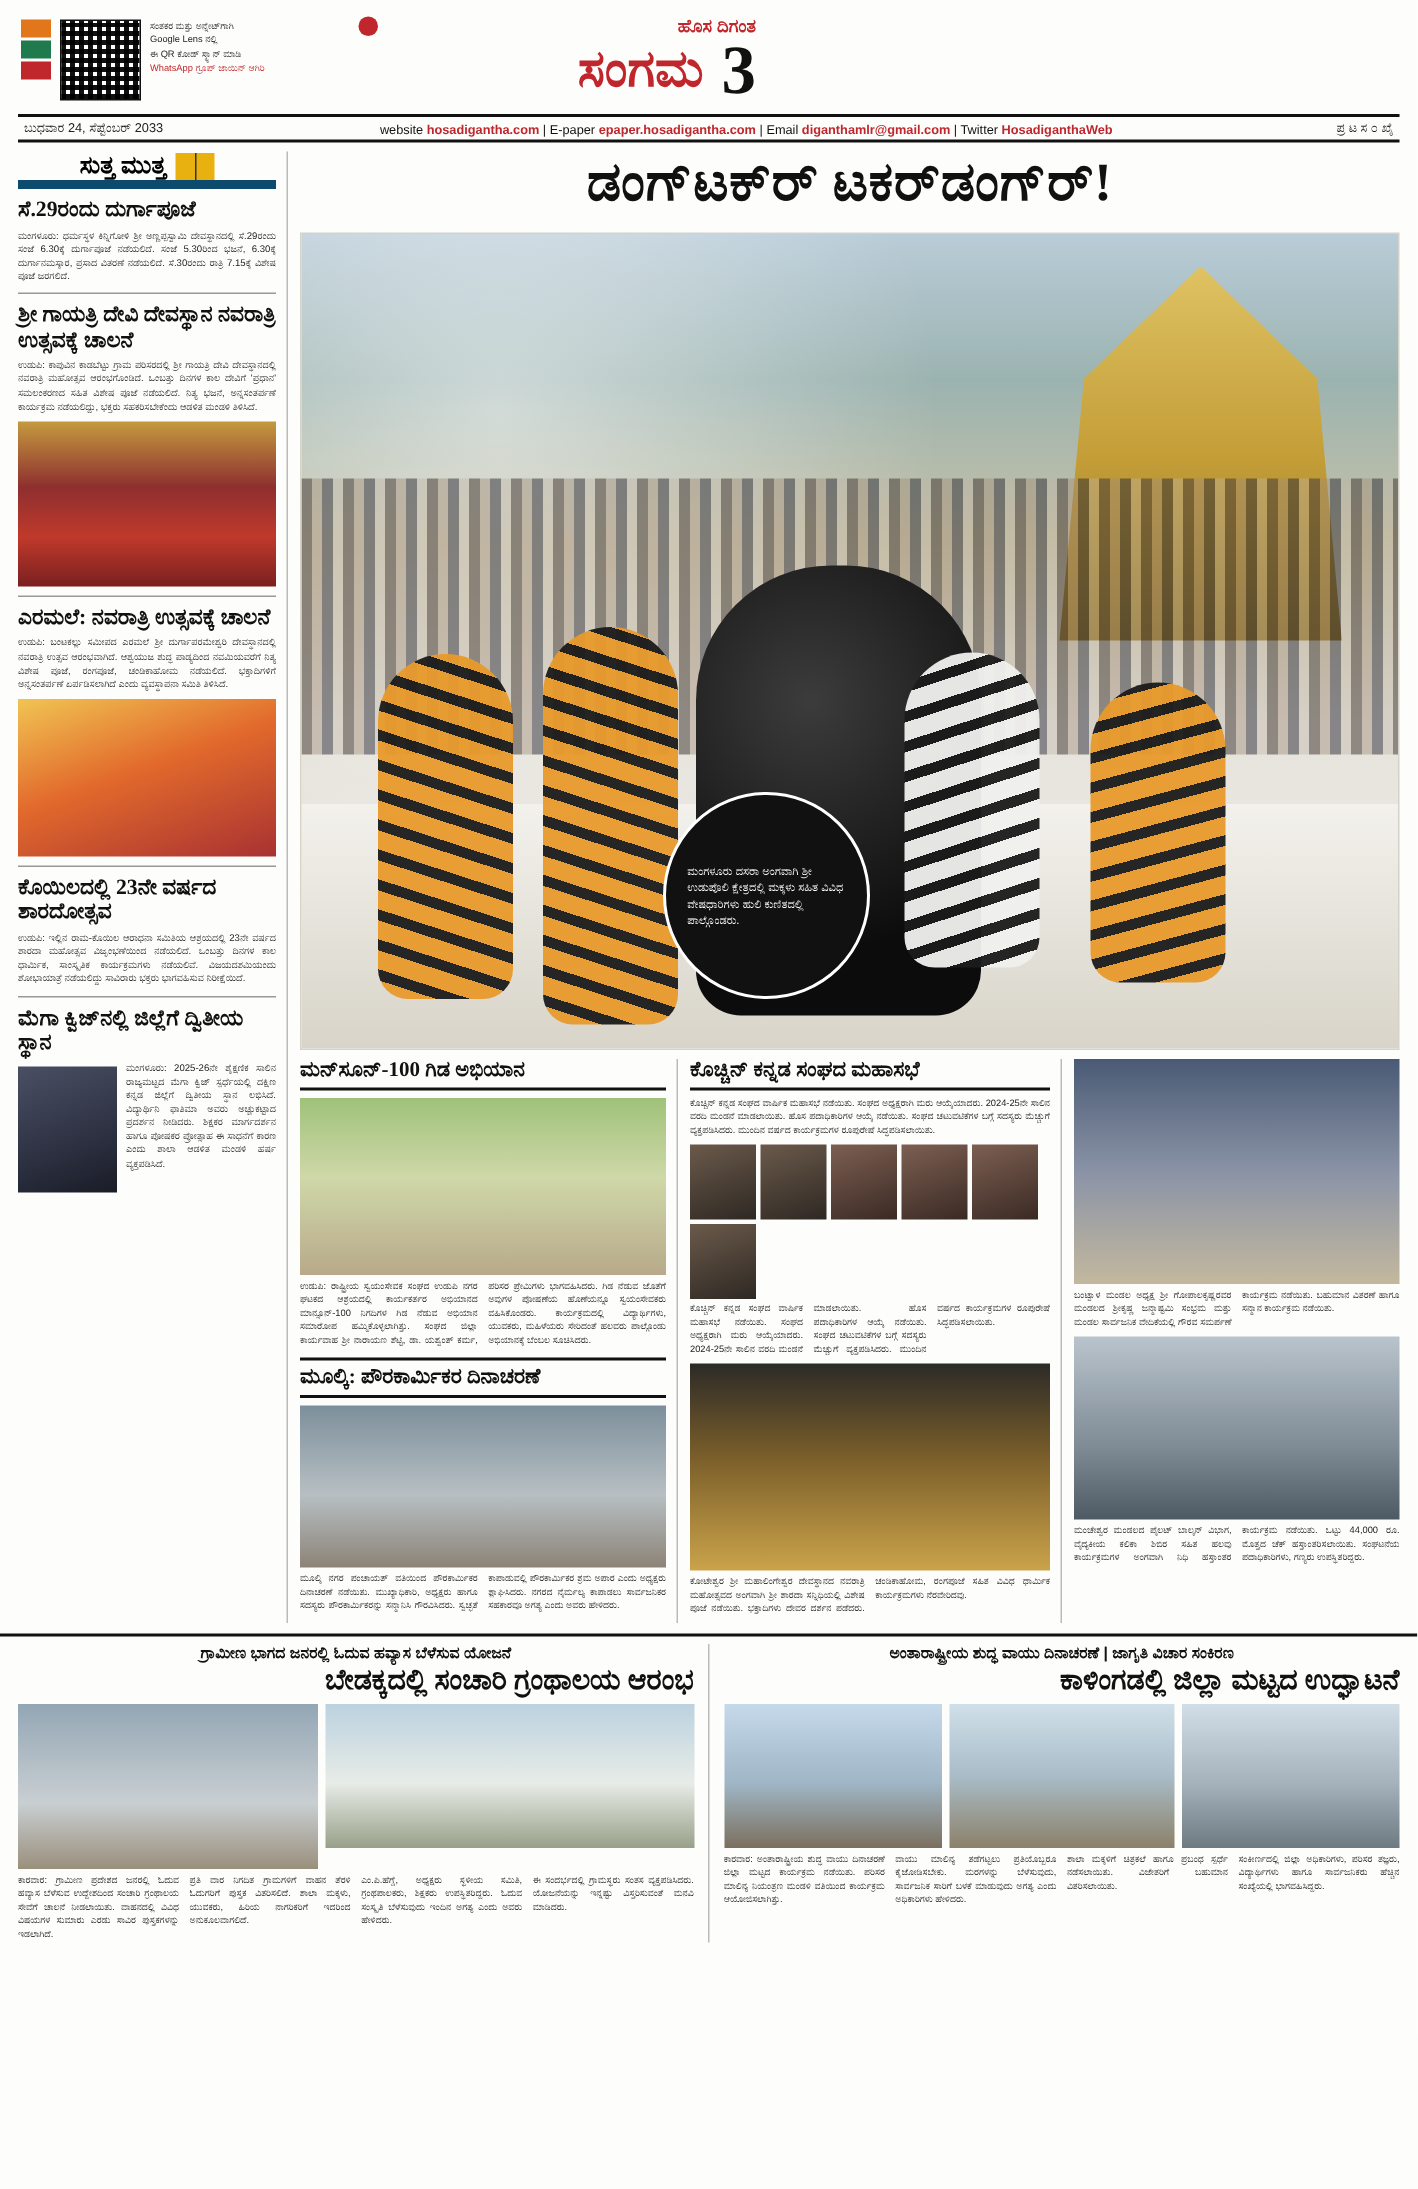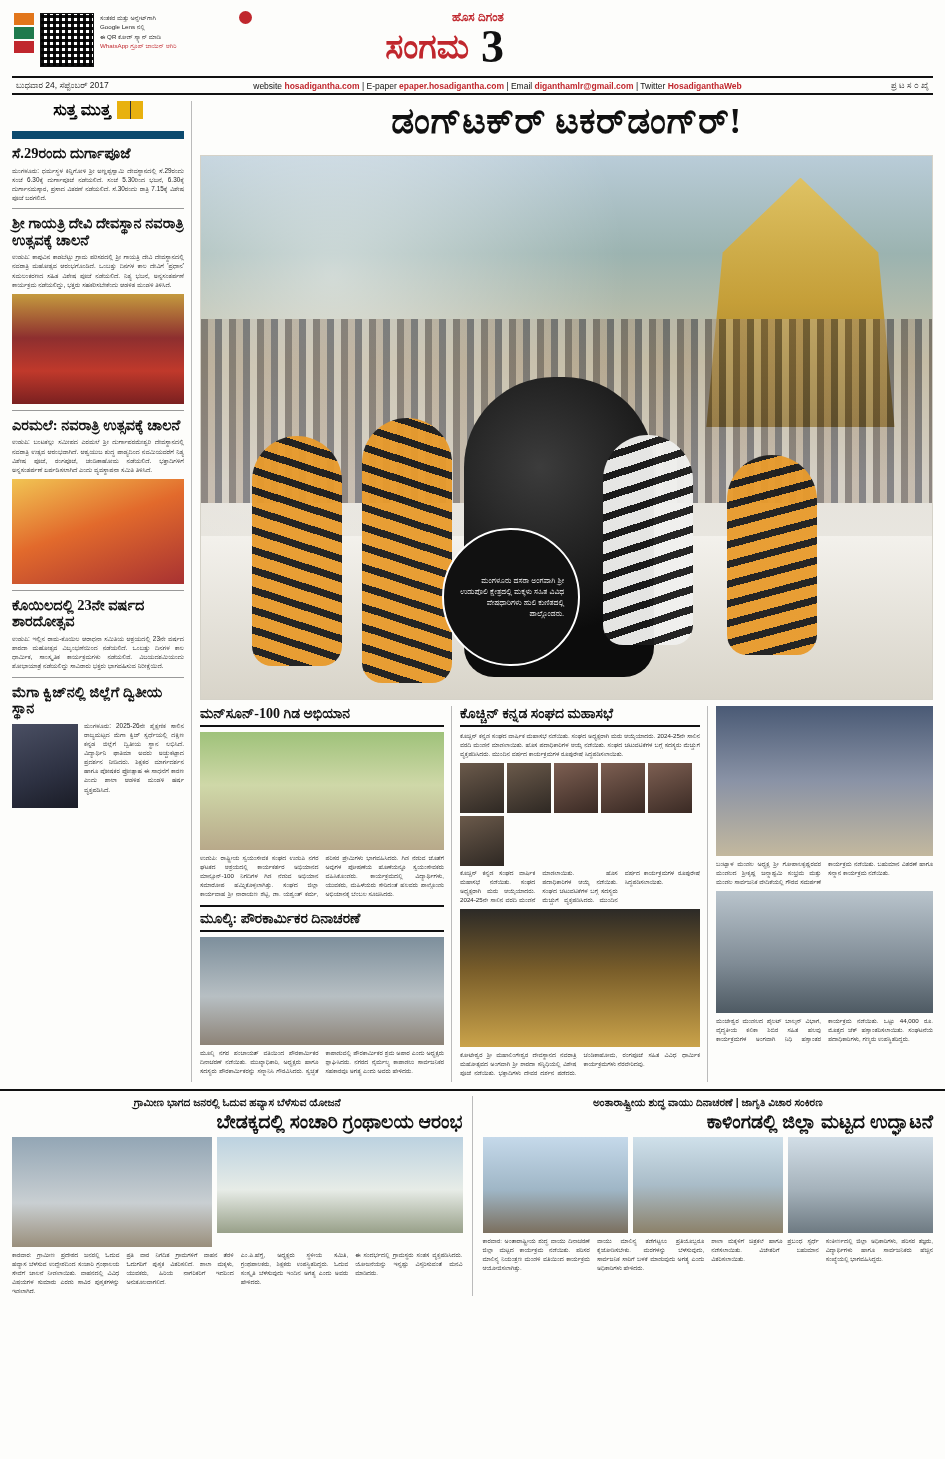--- a/index.html
+++ b/index.html
@@ -80,21 +80,21 @@
 
   
   .body-wrap { display: flex; padding: 6px 12px 0 12px; gap: 8px; }
   .col-left { width: 180px; border-right: 1px solid #bbb; padding-right: 7px; }
   .col-main { flex: 1; }
 
   
   .sutamutra {
     display:flex; align-items:center; gap:6px; justify-content:center;
     font-family:"Liberation Serif", serif; font-weight:bold; font-size:16px;
-    border-bottom: 8px solid #0c4a6e; padding-bottom: 12px; margin-bottom:5px;
+    border-bottom: 6px solid #0c4a6e; padding-bottom: 0; margin-bottom:5px;
   }
   .book-ico { width:26px;height:18px;background:#e8b10f; position:relative;}
   .book-ico::after{content:"";position:absolute;left:50%;top:0;width:1.5px;height:100%;background:#333;}
 
   .lead-head {
     font-family:"Liberation Serif", serif; font-weight:bold;
     font-size: 14.5px; line-height:1.15; color:#111; margin: 6px 0 4px;
   }
   .ltext { font-size:6.4px; line-height:1.42; text-align:justify; color:#222; }
   .pic-ph { width:100%; background:#d9d3c7; margin:5px 0; position:relative; overflow:hidden;}
@@ -152,21 +152,21 @@
   .hero .tiger.t4 { left:72%; bottom:8%; height:200px; background: repeating-linear-gradient(-15deg,#e89a2b 0 12px,#1b1b1b 12px 19px);}
   .hero .bear {
     position:absolute; left:36%; bottom:4%; width:190px; height:300px;
     background: radial-gradient(circle at 40% 30%, #3c3c3c, #0c0c0c 70%);
     border-radius: 90px 90px 30px 30px;
   }
   .hero .caption-bubble {
     position:absolute; left:33%; bottom:6%;
     width:138px; height:138px; border-radius:50%;
     background:#111; color:#fff; display:flex; align-items:center; justify-content:center;
-    text-align:right; font-size:7.6px; line-height:1.45; padding:14px;
+    text-align:left; font-size:7.6px; line-height:1.45; padding:14px;
     border:2px solid #fff;
   }
 
   
   .sub-grid { display:flex; gap:8px; margin-top:6px; }
   .sg-col { border-right:1px solid #bbb; padding-right:7px; }
   .sg-col:last-child { border-right:none; padding-right:0; }
   .sg-a { width: 252px; }
   .sg-b { width: 248px; }
   .sg-c { flex:1; }
@@ -252,21 +252,21 @@
         <span>ಹೊಸ ದಿಗಂತ</span>
       </div>
       <div class="sangama-row">
         <span class="sangama">ಸಂಗಮ</span>
         <span class="bignum">3</span>
       </div>
     </div>
   </div>
 
   <div class="infobar">
-    <div class="date">ಬುಧವಾರ 24, ಸೆಪ್ಟೆಂಬರ್ 2017</div>
+    <div class="date">ಬುಧವಾರ 24, ಸೆಪ್ಟೆಂಬರ್ 2033</div>
     <div class="links">
       <span>website</span>
       <b>hosadigantha.com</b> |
       <span>E-paper</span>
       <b>epaper.hosadigantha.com</b> |
       <span>Email</span>
       <b>diganthamlr@gmail.com</b> |
       <span>Twitter</span>
       <b>HosadiganthaWeb</b>
     </div>

